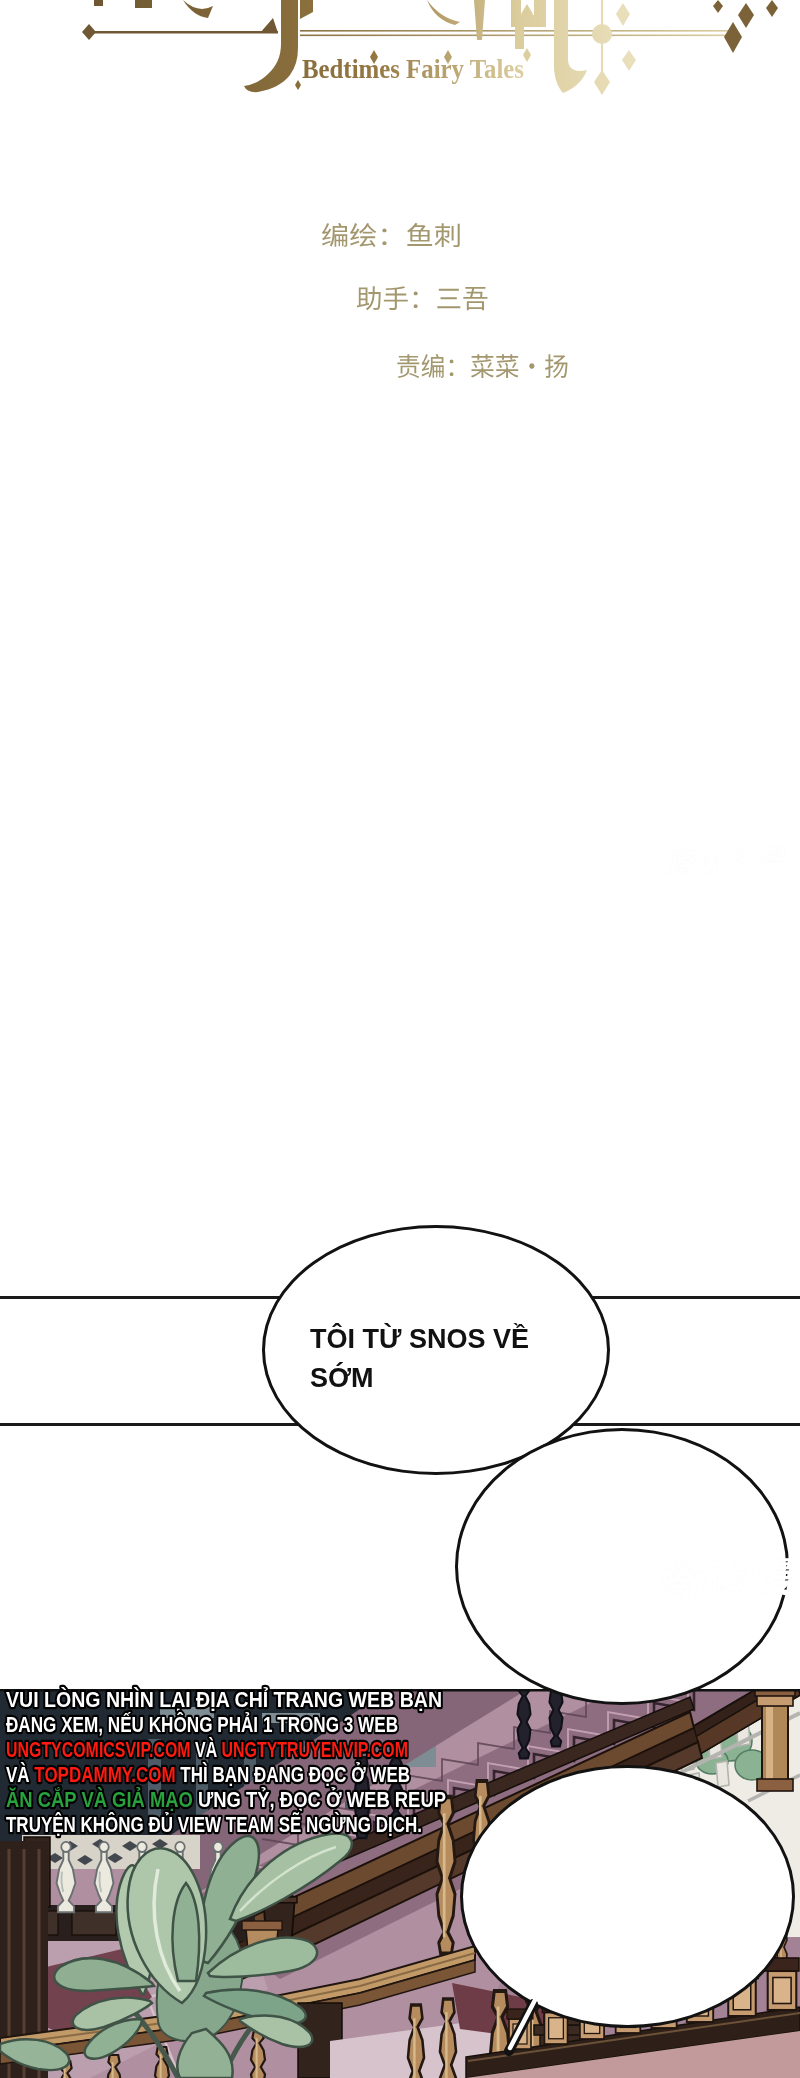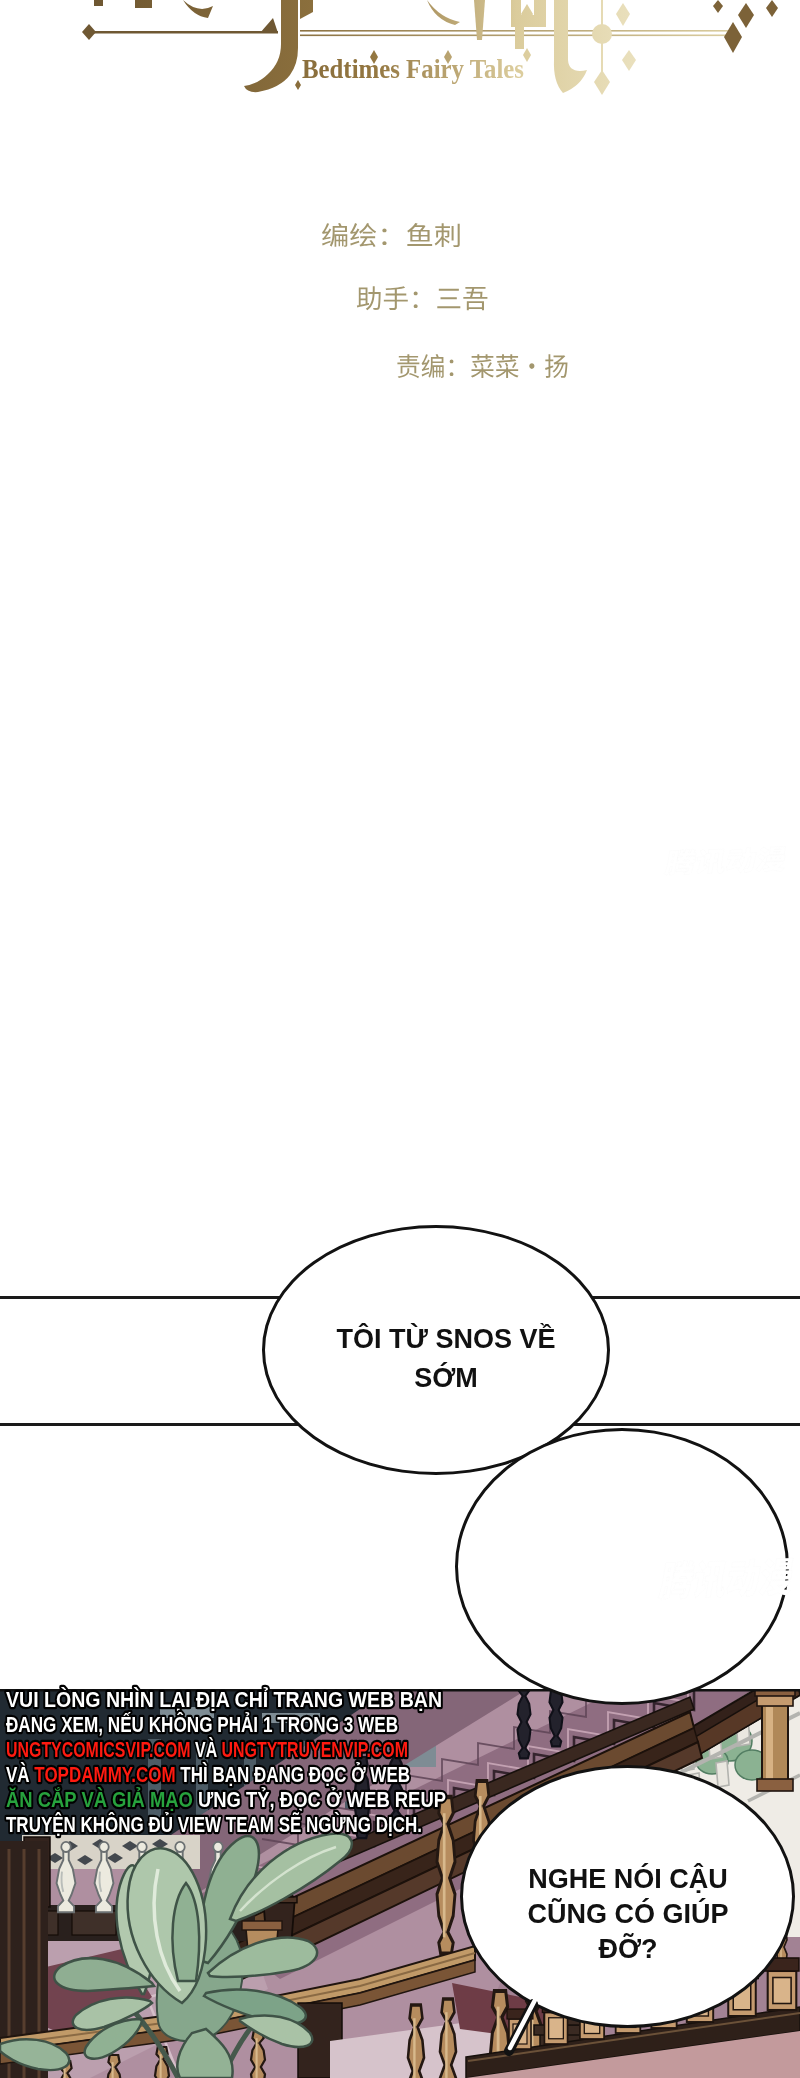--- a/index.html
+++ b/index.html
@@ -1,18 +1,18 @@
 <!DOCTYPE html>
 <html><head>
 <meta charset="utf-8">
 <style>
   html,body{margin:0;padding:0;background:#fff;}
   #page{position:relative;width:800px;height:2078px;background:#fff;overflow:hidden;font-family:"Liberation Sans",sans-serif;}
   .bubble{position:absolute;background:#fff;border:3px solid #121212;border-radius:50%;}
-  .btxt{position:absolute;color:#111;font-weight:bold;text-align:center;line-height:37px;font-size:27px;}
+  .btxt{position:absolute;color:#111;font-weight:bold;text-align:left;line-height:37px;font-size:27px;}
 </style>
 </head>
 <body>
 <div id="page">
 
   <svg id="title" width="800" height="120" viewBox="0 0 800 120" style="position:absolute;left:0;top:0;">
     <defs>
       <linearGradient id="goldline" gradientUnits="userSpaceOnUse" x1="290" y1="0" x2="745" y2="0">
         <stop offset="0" stop-color="#8a7040"></stop>
         <stop offset="1" stop-color="#ddd0a2"></stop>
@@ -385,21 +385,20 @@
     </svg>
 
 
   <div class="bubble" style="left:460px;top:1765px;width:329px;height:257px;"></div>
 
   <svg width="70" height="80" viewBox="0 0 70 80" style="position:absolute;left:490px;top:1990px;">
     <line x1="43" y1="14" x2="19" y2="61" stroke="#121212" stroke-width="10" stroke-linecap="round"></line>
     <line x1="45" y1="10" x2="20" y2="58" stroke="#fff" stroke-width="4.5" stroke-linecap="round"></line>
   </svg>
 
-  <div class="btxt" style="left:478px;top:1862px;width:300px;line-height:35px;">NGHE NÓI CẬU<br>CŨNG CÓ GIÚP<br>ĐỠ?</div>
 
   <svg id="warn" width="520" height="160" viewBox="0 0 520 160" style="position:absolute;left:0;top:1684px;">
     <g font-family="Liberation Sans,sans-serif" font-weight="bold" font-size="22" fill="#fff" stroke="#000" stroke-width="4.6" paint-order="stroke" stroke-linejoin="round">
       <text x="6" y="23" textLength="436" lengthAdjust="spacingAndGlyphs">VUI LÒNG NHÌN LẠI ĐỊA CHỈ TRANG WEB BẠN</text>
       <text x="6" y="48" textLength="392" lengthAdjust="spacingAndGlyphs">ĐANG XEM, NẾU KHÔNG PHẢI 1 TRONG 3 WEB</text>
       <text x="6" y="73" textLength="402" lengthAdjust="spacingAndGlyphs"><tspan fill="#ff1a10">UNGTYCOMICSVIP.COM</tspan> VÀ <tspan fill="#ff1a10">UNGTYTRUYENVIP.COM</tspan></text>
       <text x="6" y="98" textLength="404" lengthAdjust="spacingAndGlyphs">VÀ <tspan fill="#ff1a10">TOPDAMMY.COM</tspan> THÌ BẠN ĐANG ĐỌC Ở WEB</text>
       <text x="6" y="123" textLength="440" lengthAdjust="spacingAndGlyphs"><tspan fill="#27a23d">ĂN CẮP VÀ GIẢ MẠO</tspan> ƯNG TỶ, ĐỌC Ở WEB REUP</text>
       <text x="6" y="148" textLength="416" lengthAdjust="spacingAndGlyphs">TRUYỆN KHÔNG ĐỦ VIEW TEAM SẼ NGỪNG DỊCH.</text>
     </g>

